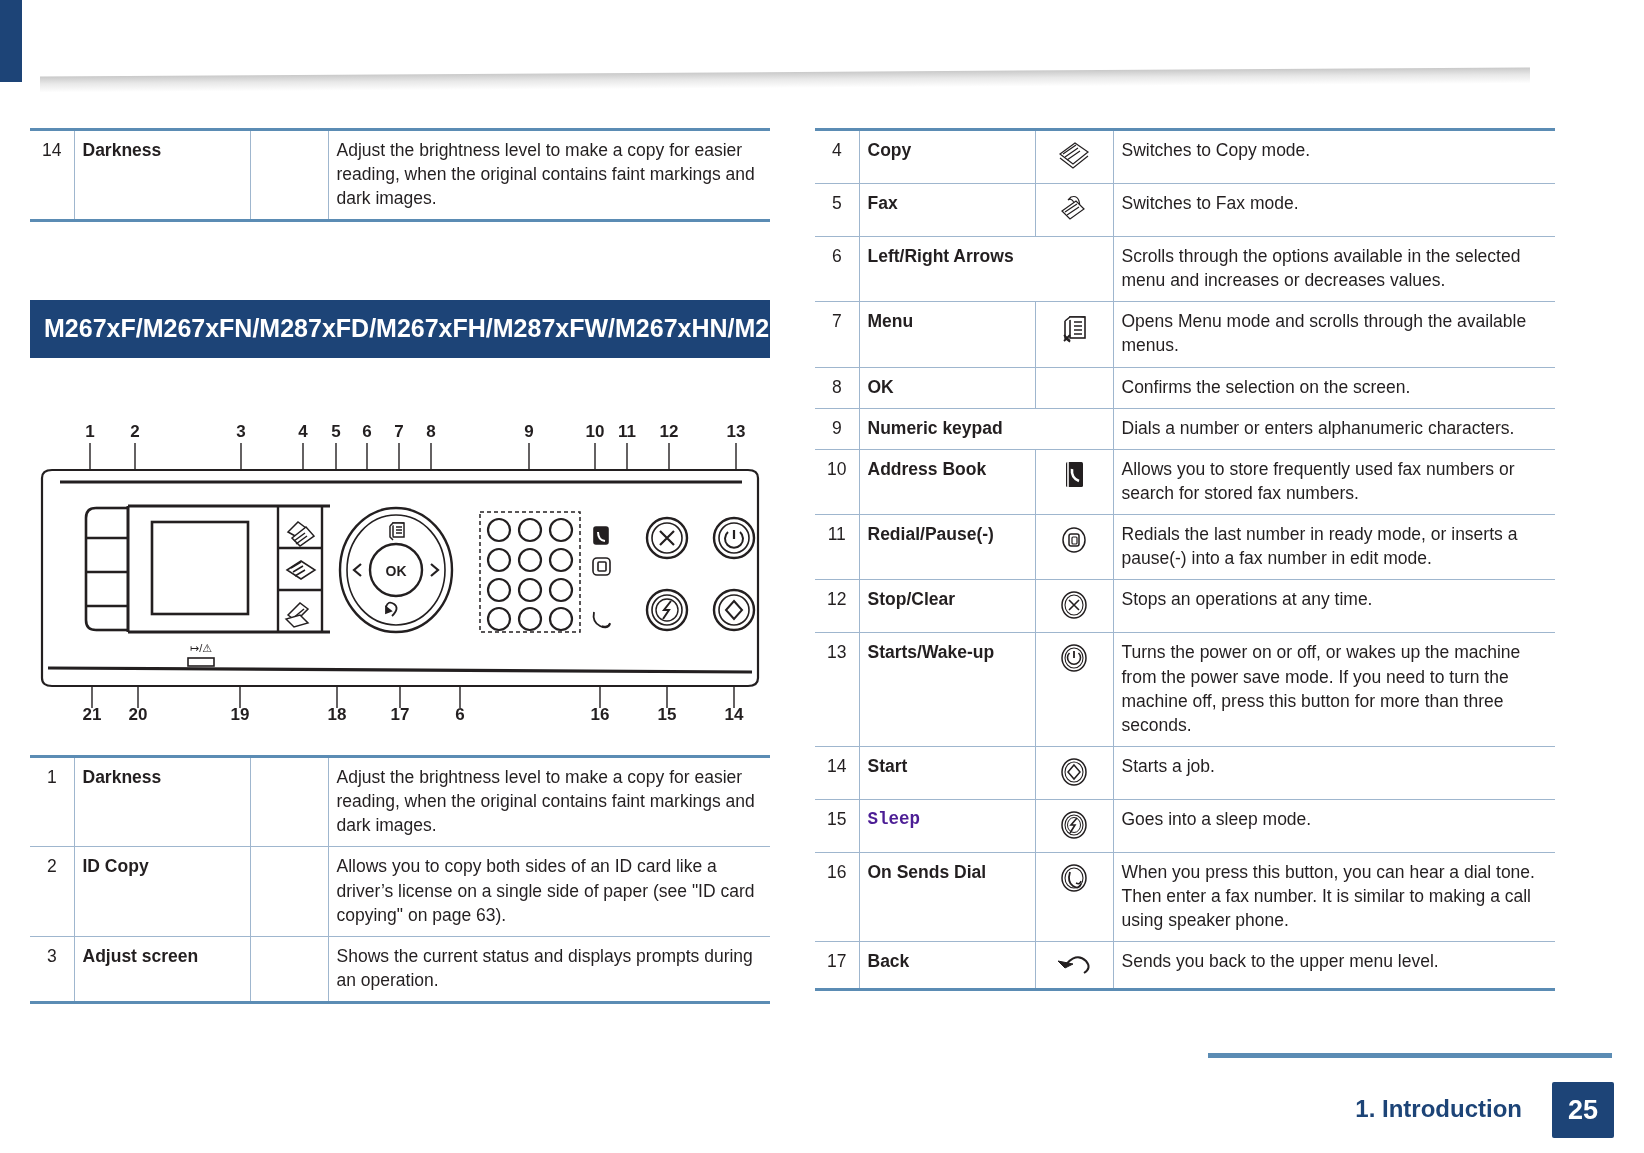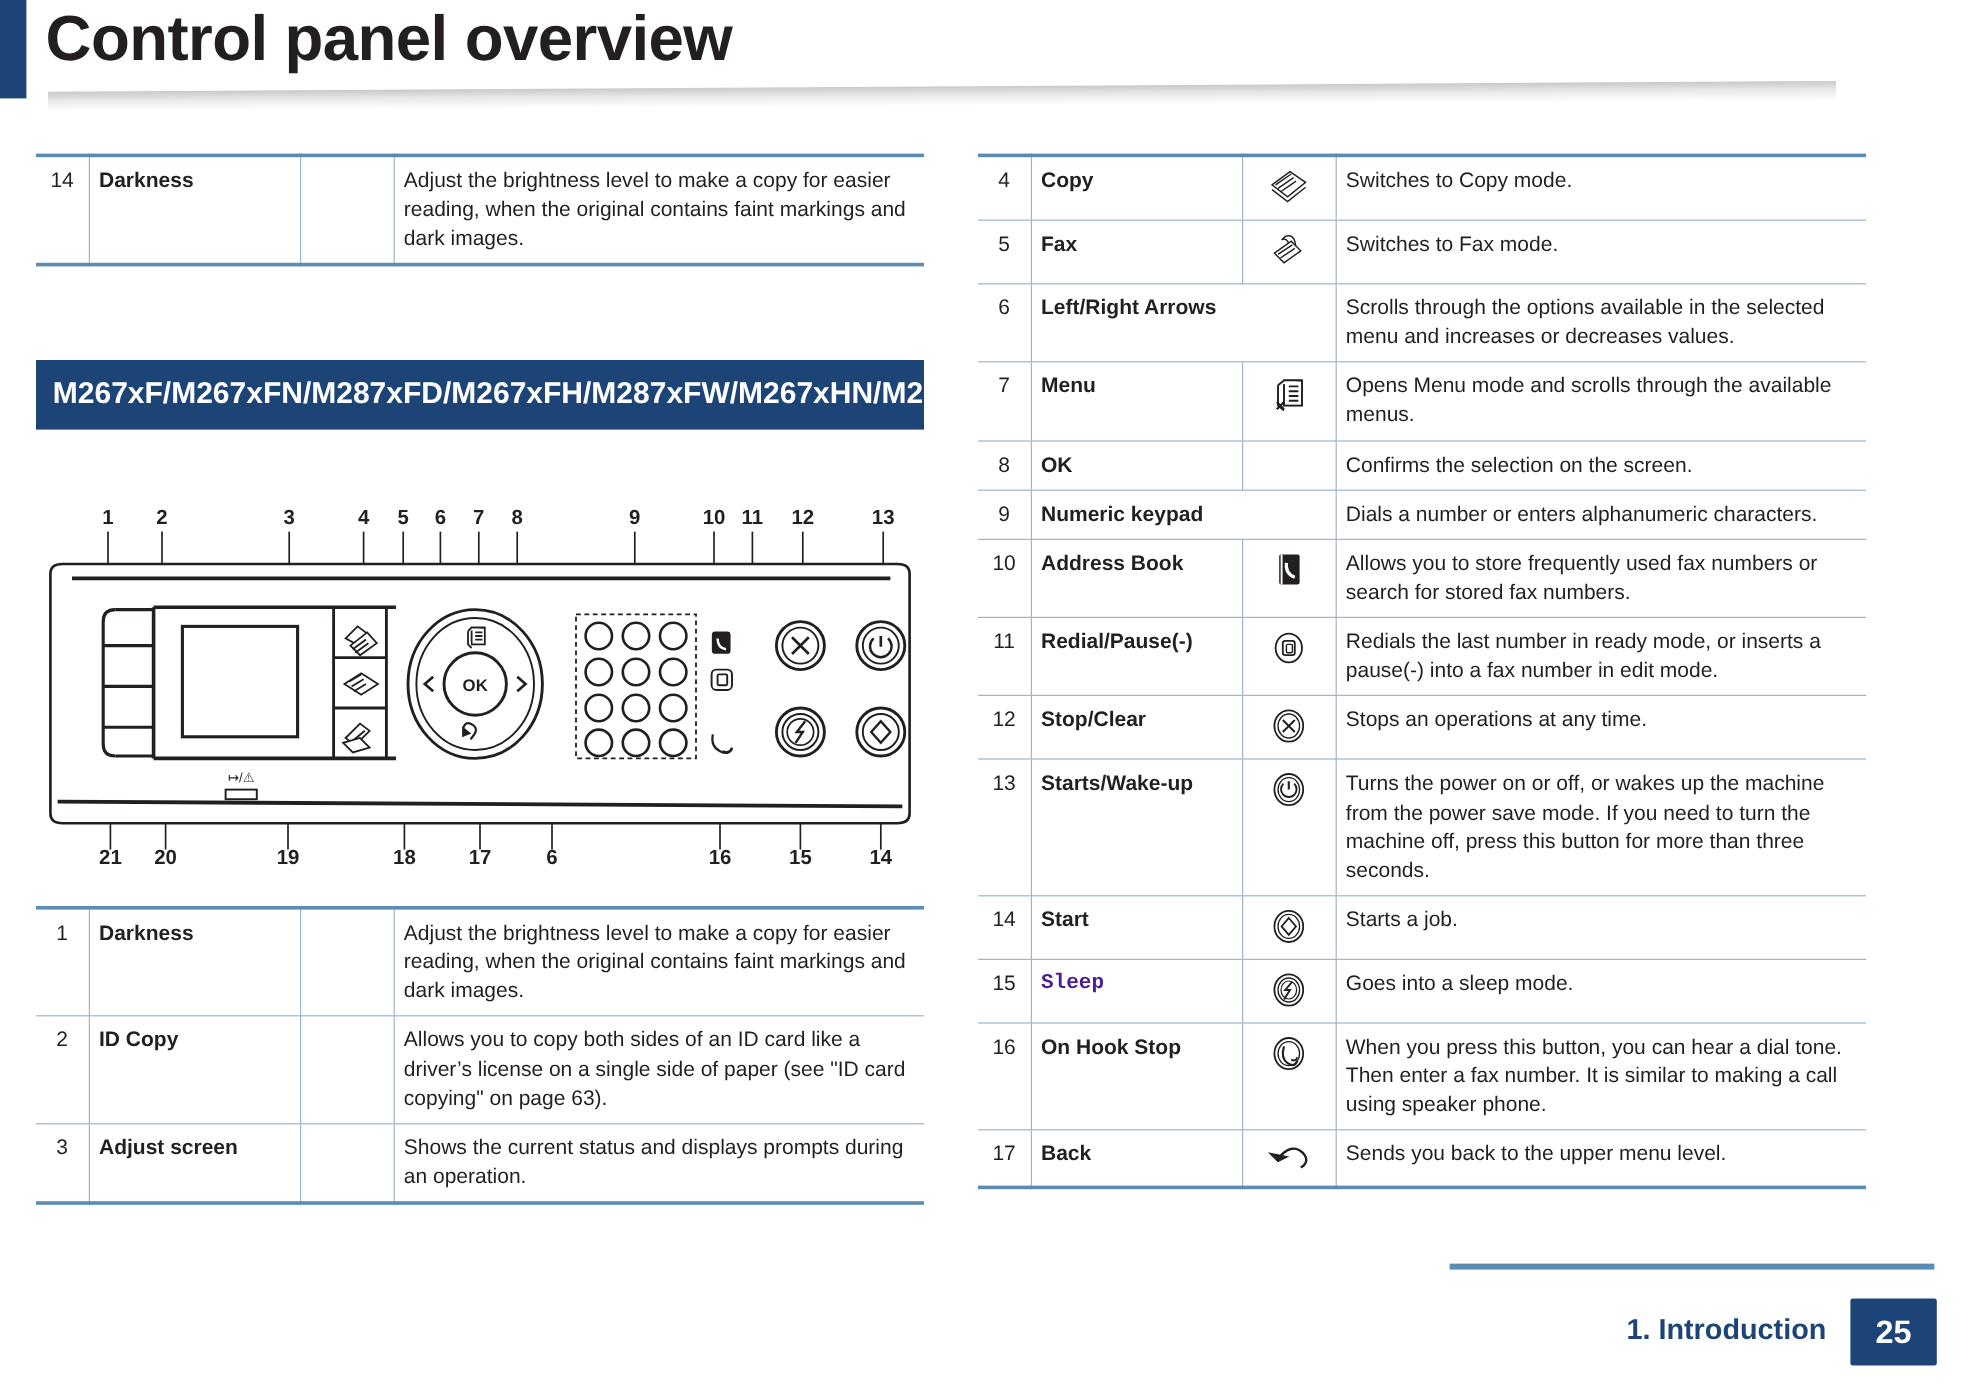--- a/index.html
+++ b/index.html
@@ -72,34 +72,33 @@
   .footer-rule {
     position: absolute; left: 1208px; top: 1053px; width: 404px; height: 5px;
     background: #5b8cb4;
   }
   .footer-label {
     position: absolute; right: 122px; top: 1095px;
     font-size: 24px; font-weight: bold; color: #1d4477; white-space: nowrap;
   }
   .footer-page {
     position: absolute; right: 30px; top: 1082px;
-    width: 72px; height: 56px; background: #1d4477; color: #ffffff;
+    width: 62px; height: 56px; background: #1d4477; color: #ffffff;
     font-size: 27px; font-weight: bold;
     display: flex; align-items: center; justify-content: center;
     border-radius: 2px;
   }
 </style>
 </head>
 <body>
 
 <div class="page">
 
   <div class="header-band">
     <div class="header-accent"></div>
-    <div class="page-title">Control panel overview</div>
     <div class="header-shadow"></div>
   </div>
 
   <div class="col-left">
     <table class="spec topline botline">
       <tbody id="top-table-body">
           <tr>
             <td class="c-num">14</td>
             <td class="c-name">Darkness</td>
             <td class="c-icon"></td>
@@ -457,21 +456,21 @@
                   <ellipse cx="18" cy="18" rx="12" ry="13" stroke-width="1.5"></ellipse>
                   <ellipse cx="18" cy="18" rx="9" ry="10" stroke-width="1.1"></ellipse>
                   <ellipse cx="18" cy="18" rx="6.5" ry="7.5" stroke-width="1"></ellipse>
                   <path d="M21 11 l-6 7 l4 0 l-5 8" stroke-width="1.6" fill="none"></path>
                 </g>
               </svg></td>
             <td class="c-desc">Goes into a sleep mode.</td>
           </tr>
           <tr>
             <td class="c-num">16</td>
-            <td class="c-name">On Hook Stop</td>
+            <td class="c-name">On Sends Dial</td>
             <td class="c-icon"><svg class="icon-svg" width="36" height="36" viewBox="0 0 36 36">
                 <g stroke="#231f20" fill="#fff">
                   <ellipse cx="18" cy="18" rx="12" ry="13" stroke-width="1.5"></ellipse>
                   <ellipse cx="18" cy="18" rx="9" ry="10" stroke-width="1.1"></ellipse>
                   <path d="M14 12 q-3 10 3 14 q6 4 8 -2" stroke-width="1.8" fill="none"></path>
                   <path d="M20 23 q4 2 5 -2" stroke-width="1.5" fill="none"></path>
                 </g>
               </svg></td>
             <td class="c-desc">When you press this button, you can hear a dial tone. Then enter a fax number. It is similar to making a call using speaker phone.</td>
           </tr>

